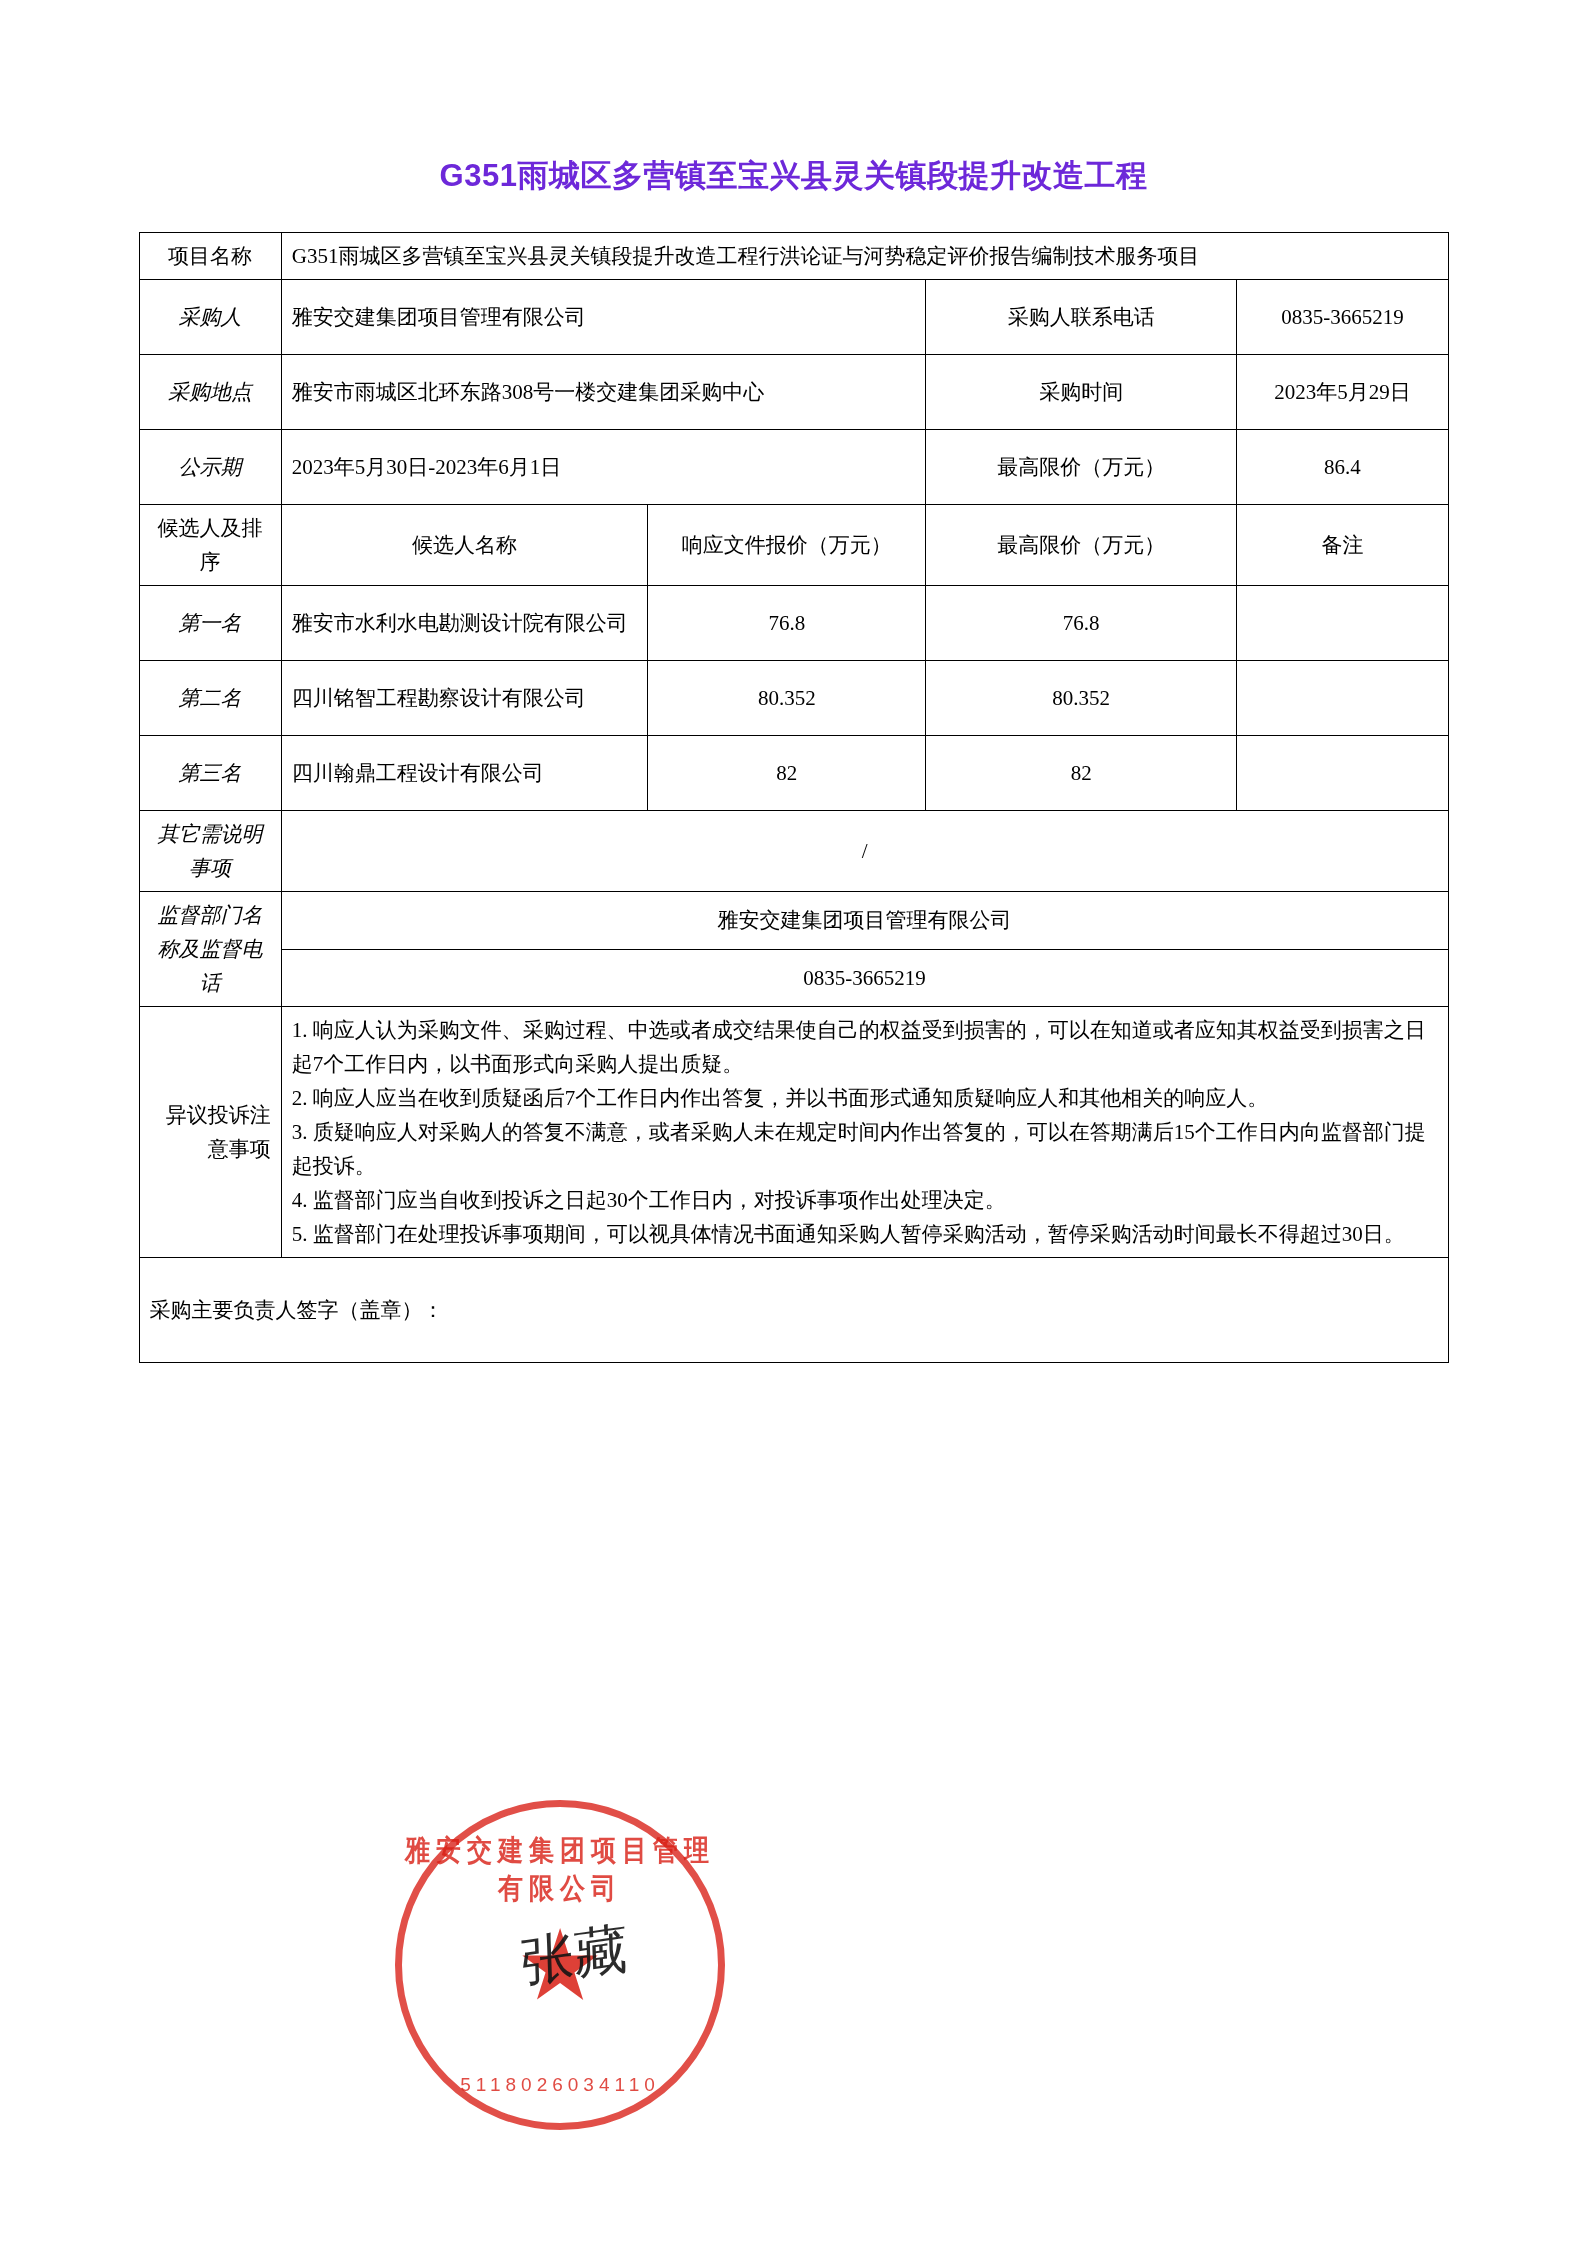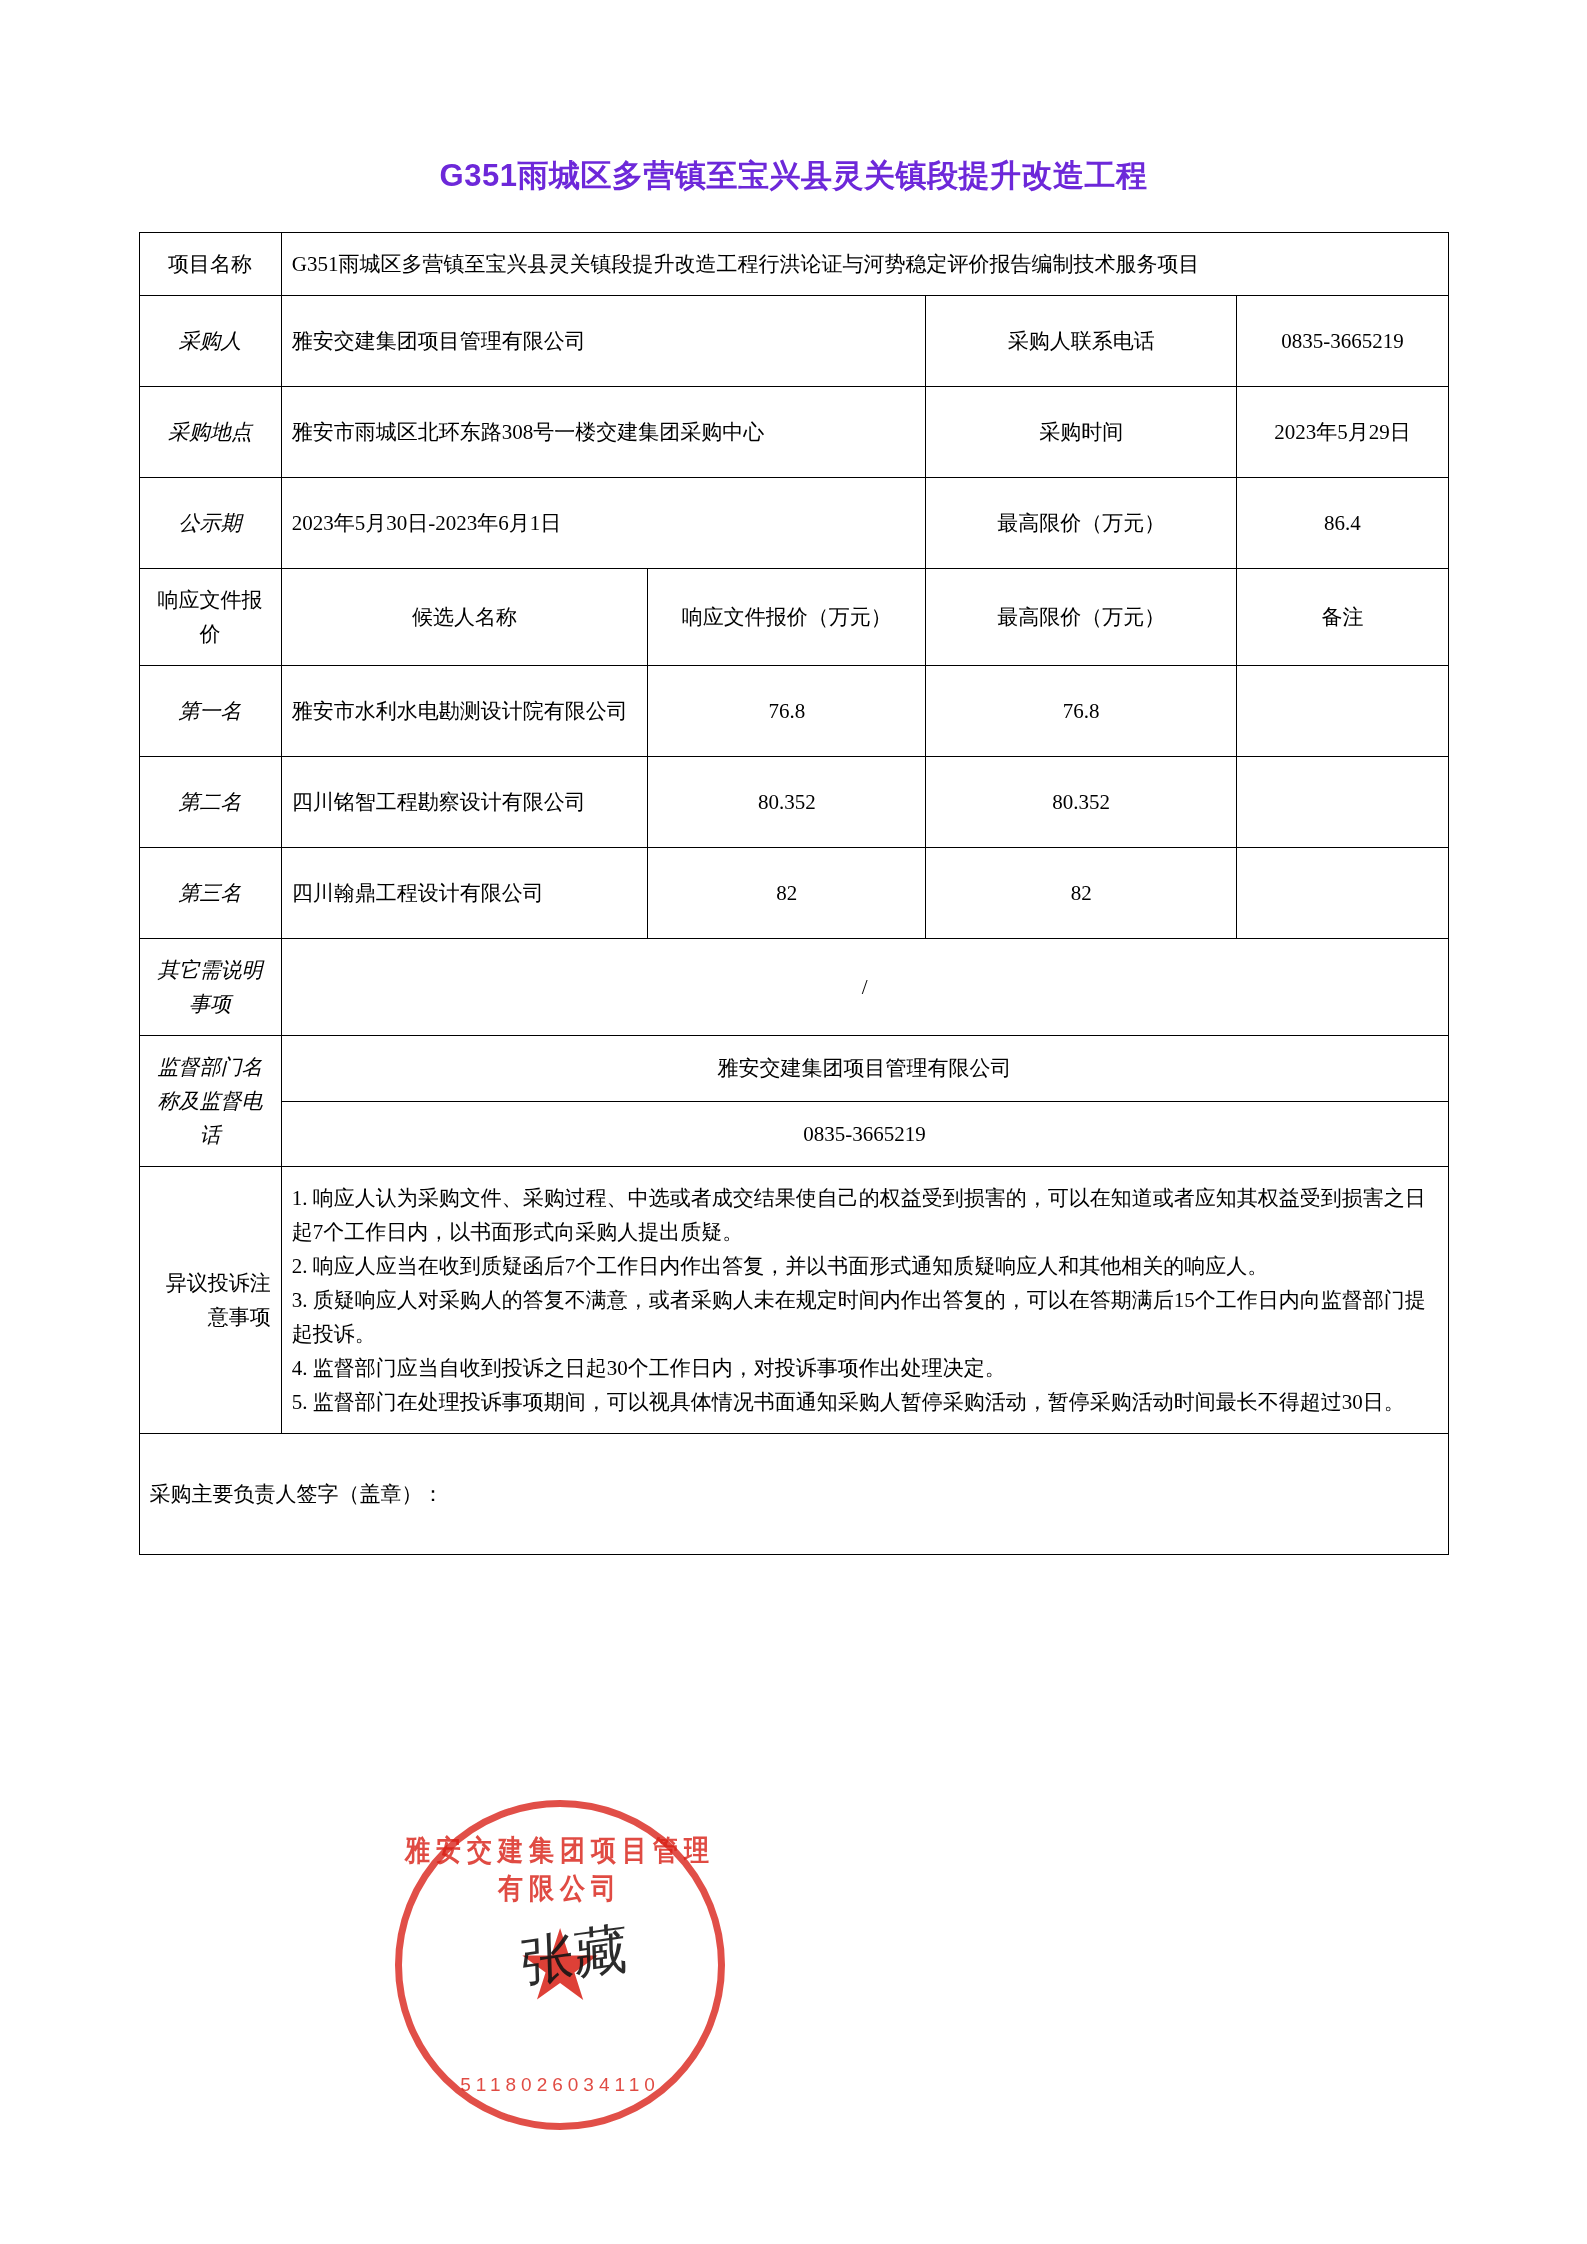--- a/index.html
+++ b/index.html
@@ -36,21 +36,21 @@
     color: #6d28d9;
   }
   table.main {
     border-collapse: collapse;
     width: 1310px;
     margin: 0 auto;
     table-layout: fixed;
   }
   table.main td {
     border: 1.5px solid #000;
-    padding: 14px 10px;
+    padding: 6px 10px;
     font-size: 21px;
     line-height: 34px;
     vertical-align: middle;
     font-family: "Liberation Serif", "DejaVu Serif", serif;
   }
   .lbl {
     text-align: center;
     width: 128px;
   }
   .ctr { text-align: center; }
@@ -168,21 +168,21 @@
         <td class="ctr">采购时间</td>
         <td class="ctr">2023年5月29日</td>
       </tr>
       <tr>
         <td class="lbl tall">公示期</td>
         <td class="left cellpad" colspan="2">2023年5月30日-2023年6月1日</td>
         <td class="ctr">最高限价（万元）</td>
         <td class="ctr">86.4</td>
       </tr>
       <tr>
-        <td class="lbl">响应文件报价</td>
+        <td class="lbl">候选人及排序</td>
         <td class="ctr">候选人名称</td>
         <td class="ctr">响应文件报价（万元）</td>
         <td class="ctr">最高限价（万元）</td>
         <td class="ctr">备注</td>
       </tr>
       <tr>
         <td class="lbl tall">第一名</td>
         <td class="left cellpad">雅安市水利水电勘测设计院有限公司</td>
         <td class="ctr">76.8</td>
         <td class="ctr">76.8</td>

